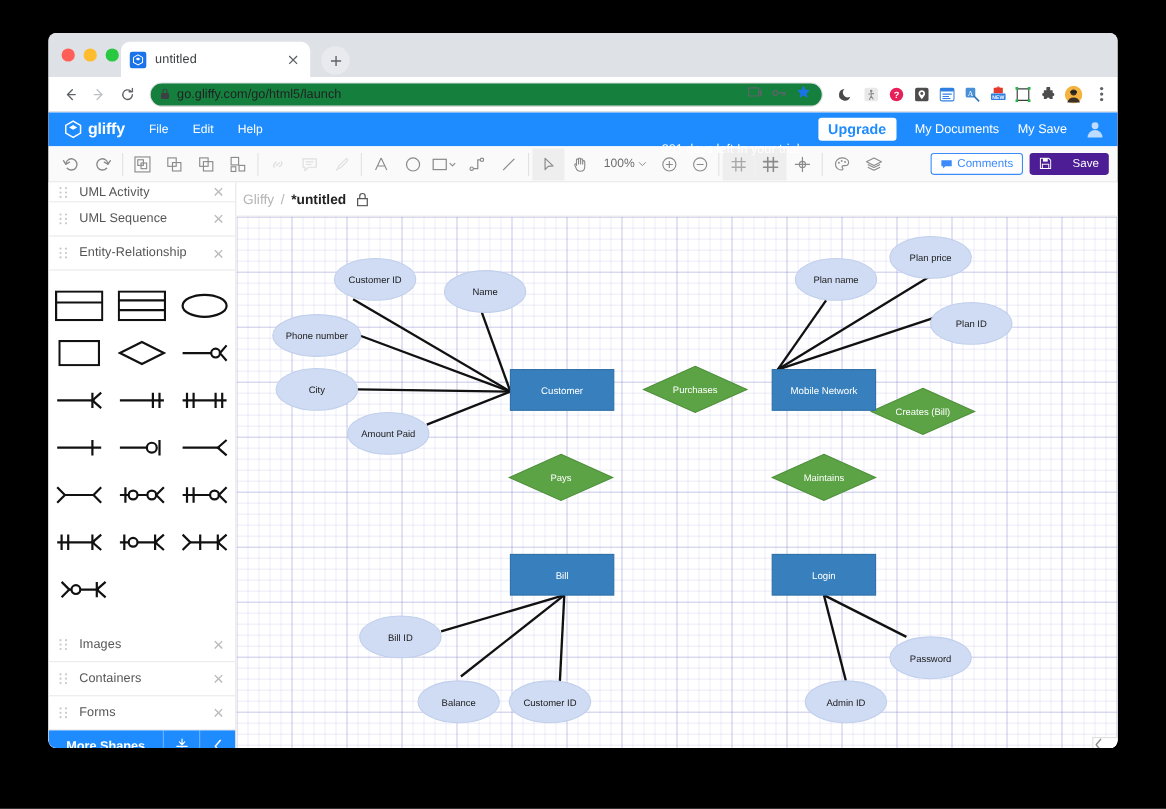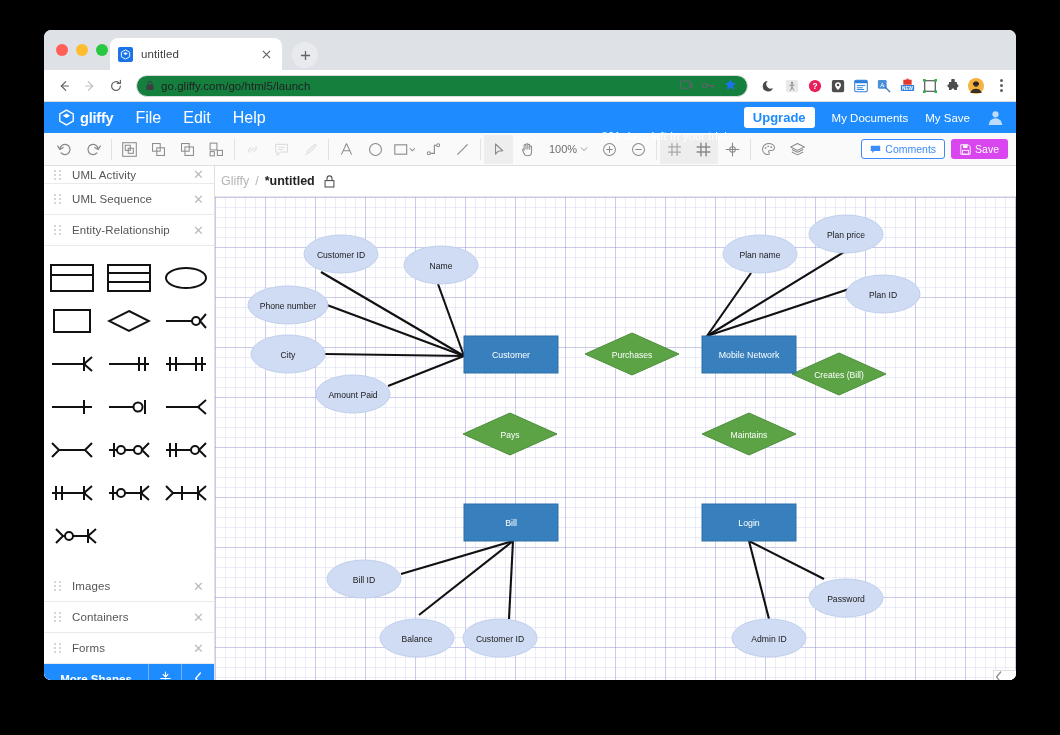--- a/index.html
+++ b/index.html
@@ -76,21 +76,21 @@
   .kebab i{width:3px;height:3px;border-radius:50%;background:#5f6368;display:block;}
 
   
   .gheader{
     height:31px;background:#1e8bff;display:flex;align-items:center;
     padding:0 12px 0 14px;box-sizing:border-box;color:#fff;
   }
   .glogo{display:flex;align-items:center;gap:5px;margin-right:22px;}
   .glogo-mark{width:17px;height:17px;}
   .glogo-text{font-size:14.5px;font-weight:700;letter-spacing:-.2px;}
-  .gmenu{display:flex;gap:22px;font-size:16px;}
+  .gmenu{display:flex;gap:22px;font-size:11px;}
   .gmenu span{cursor:default;}
   .gright{margin-left:auto;display:flex;align-items:center;gap:17px;font-size:11.5px;}
   .trial{opacity:.97;margin-top:36px;}
   .upgrade{
     background:#fff;color:#1e8bff;border-radius:3px;padding:3px 9px;font-size:13px;
     font-weight:600;
   }
   .avatar-icon{width:17px;height:17px;display:flex;align-items:center;}
 
   
@@ -109,22 +109,22 @@
   .zoomlbl{
     display:flex;align-items:center;gap:3px;font-size:11px;color:#6e6e6e;
     padding:0 7px;white-space:nowrap;
   }
   .tright{margin-left:auto;display:flex;align-items:center;gap:6px;padding-right:2px;}
   .btn-comments{
     border:1px solid #3b8bfd;color:#3b8bfd;border-radius:3px;background:#fff;
     font-size:10.5px;padding:3px 8px;display:flex;align-items:center;gap:4px;margin-left:37px;
   }
   .btn-save{
-    background:#d946ef;color:#fff;border-radius:3px;font-size:10.5px;padding:4px 9px;
-    display:flex;align-items:flex-end;gap:4px;
+    background:#4c1d95;color:#fff;border-radius:3px;font-size:10.5px;padding:4px 9px;
+    display:flex;align-items:flex-start;gap:19px;
   }
 
   
   .gbody{position:relative;height:527px;display:flex;background:#fff;}
 
   
   .shapes{
     width:170px;flex:0 0 170px;border-right:1px solid #e0e0e0;background:#fff;
     position:relative;overflow:hidden;
   }

